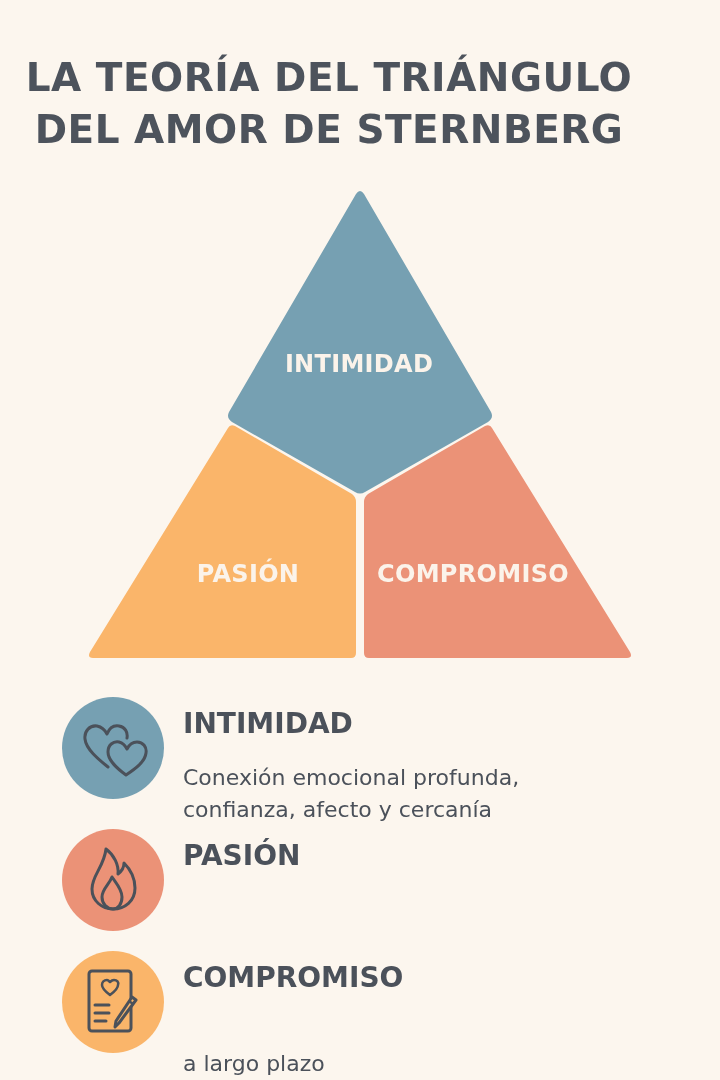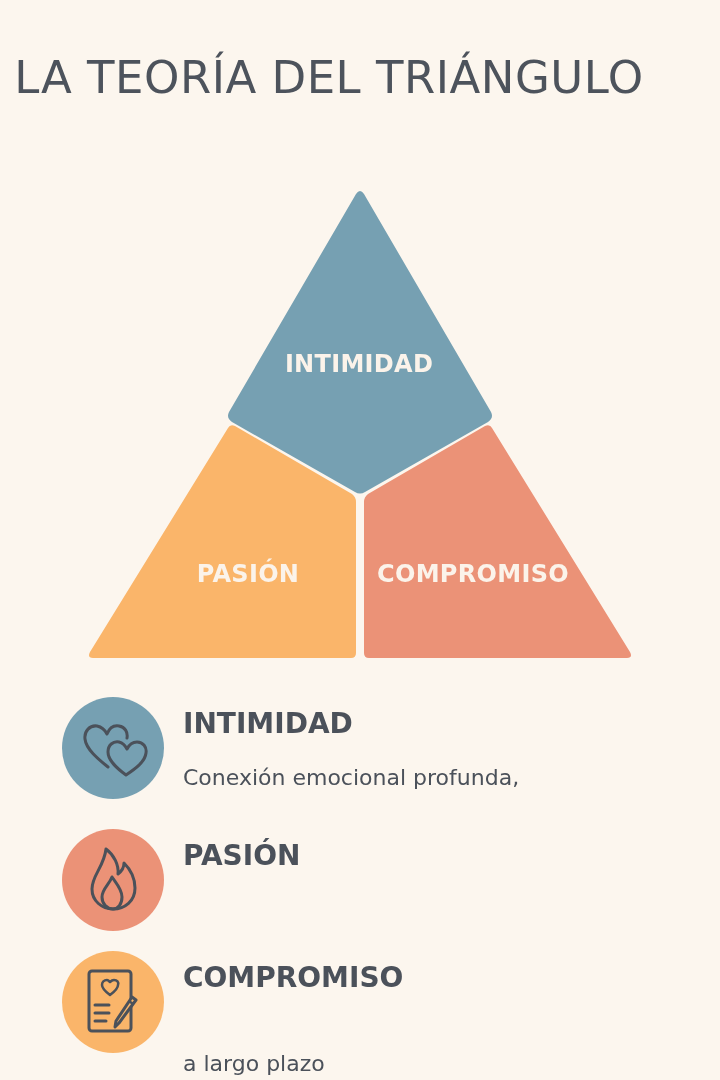--- a/index.html
+++ b/index.html
@@ -5,21 +5,21 @@
     html, body { margin: 0; padding: 0; }
     body {
       width: 720px; height: 1080px; overflow: hidden;
       background: #fcf6ee;
       font-family: "DejaVu Sans", sans-serif;
       color: #4a505a;
       position: relative;
     }
     .title {
       position: absolute; left: 0; top: 52px; width: 658px;
-      text-align: center; font-weight: normal; font-size: 45px;
+      text-align: center; font-weight: bold; font-size: 39px;
       line-height: 52px; color: #4d535c; letter-spacing: 0.5px;
     }
     .title div { white-space: nowrap; }
     svg.tri { position: absolute; left: 0; top: 0; }
     .tri-label {
       position: absolute; color: #fbf3ea; font-weight: bold;
       font-size: 24px; white-space: nowrap; letter-spacing: 0.3px;
       transform: translate(-50%, -50%);
     }
     .item { position: absolute; left: 62px; width: 620px; height: 110px; }
@@ -35,20 +35,21 @@
     .item-desc {
       position: absolute; left: 121px; font-size: 22px; line-height: 32px;
       color: #4b515a; white-space: nowrap; margin-top: 15px;
     }
   </style>
 </head>
 <body>
 
 <div class="title">
   <div>LA TEORÍA DEL TRIÁNGULO</div>
+  <div>DEL AMOR DE STERNBERG</div>
 </div>
 
 <svg class="tri" width="720" height="680">
   <path d="M356,194 Q360,188 364,194 L491,412 Q494,418 488,422 L365,492 Q360,495 355,492 L232,422 Q226,418 229,412 Z" fill="#76a0b2"></path>
   <path d="M228,428 Q230,424 235,426 L352,494 Q356,497 356,502 L356,653 Q356,658 351,658 L93,658 Q87,658 90,652 Z" fill="#fab56a"></path>
   <path d="M492,428 Q490,424 485,426 L368,494 Q364,497 364,502 L364,653 Q364,658 369,658 L627,658 Q633,658 630,652 Z" fill="#eb9277"></path>
 </svg>
 
 <div class="tri-label" style="left:359px; top:364px;">INTIMIDAD</div>
 <div class="tri-label" style="left:248px; top:574px;">PASIÓN</div>
@@ -56,20 +57,21 @@
 
 <div class="item" style="top:697px;">
   <div class="circle" style="background:#76a0b2;">
     <svg width="102" height="102">
       <path d="M46,70 C36,62 24,52 23,42 C22,34 28,28 35,29 C40,30 43,33 45,37 C47,32 51,28 57,29 C63,30 66,35 65,41" fill="none" stroke="#4b515a" stroke-width="3" stroke-linecap="round" stroke-linejoin="round"></path>
       <path d="M64,78 C56,72 46,64 46,55 C46,48 51,44 57,45 C61,46 63,48 65,52 C67,48 70,45 75,45 C81,45 85,50 84,56 C83,65 73,72 64,78 Z" fill="none" stroke="#4b515a" stroke-width="3" stroke-linecap="round" stroke-linejoin="round"></path>
     </svg>
   </div>
   <div class="item-title" style="top:10px;">INTIMIDAD</div>
   <div class="item-desc" style="top:50px;">Conexión emocional profunda,</div>
+  <div class="item-desc" style="top:82px;">confianza, afecto y cercanía</div>
 </div>
 
 <div class="item" style="top:829px;">
   <div class="circle" style="background:#eb9277;">
     <svg width="102" height="102">
       <path d="M51,80 C40,80 30,72 30,60 C30,46 42,38 44,20 C52,26 57,36 56,45 C60,42 62,38 62,34 C70,42 73,50 73,59 C73,72 63,80 51,80 Z" fill="none" stroke="#4b515a" stroke-width="3" stroke-linejoin="round" stroke-linecap="round"></path>
       <path d="M51,80 C45,80 40,75 40,68 C40,60 47,56 50,48 C54,54 60,60 60,68 C60,75 56,80 51,80 Z" fill="none" stroke="#4b515a" stroke-width="3" stroke-linejoin="round" stroke-linecap="round"></path>
     </svg>
   </div>
   <div class="item-title" style="top:10px;">PASIÓN</div>

